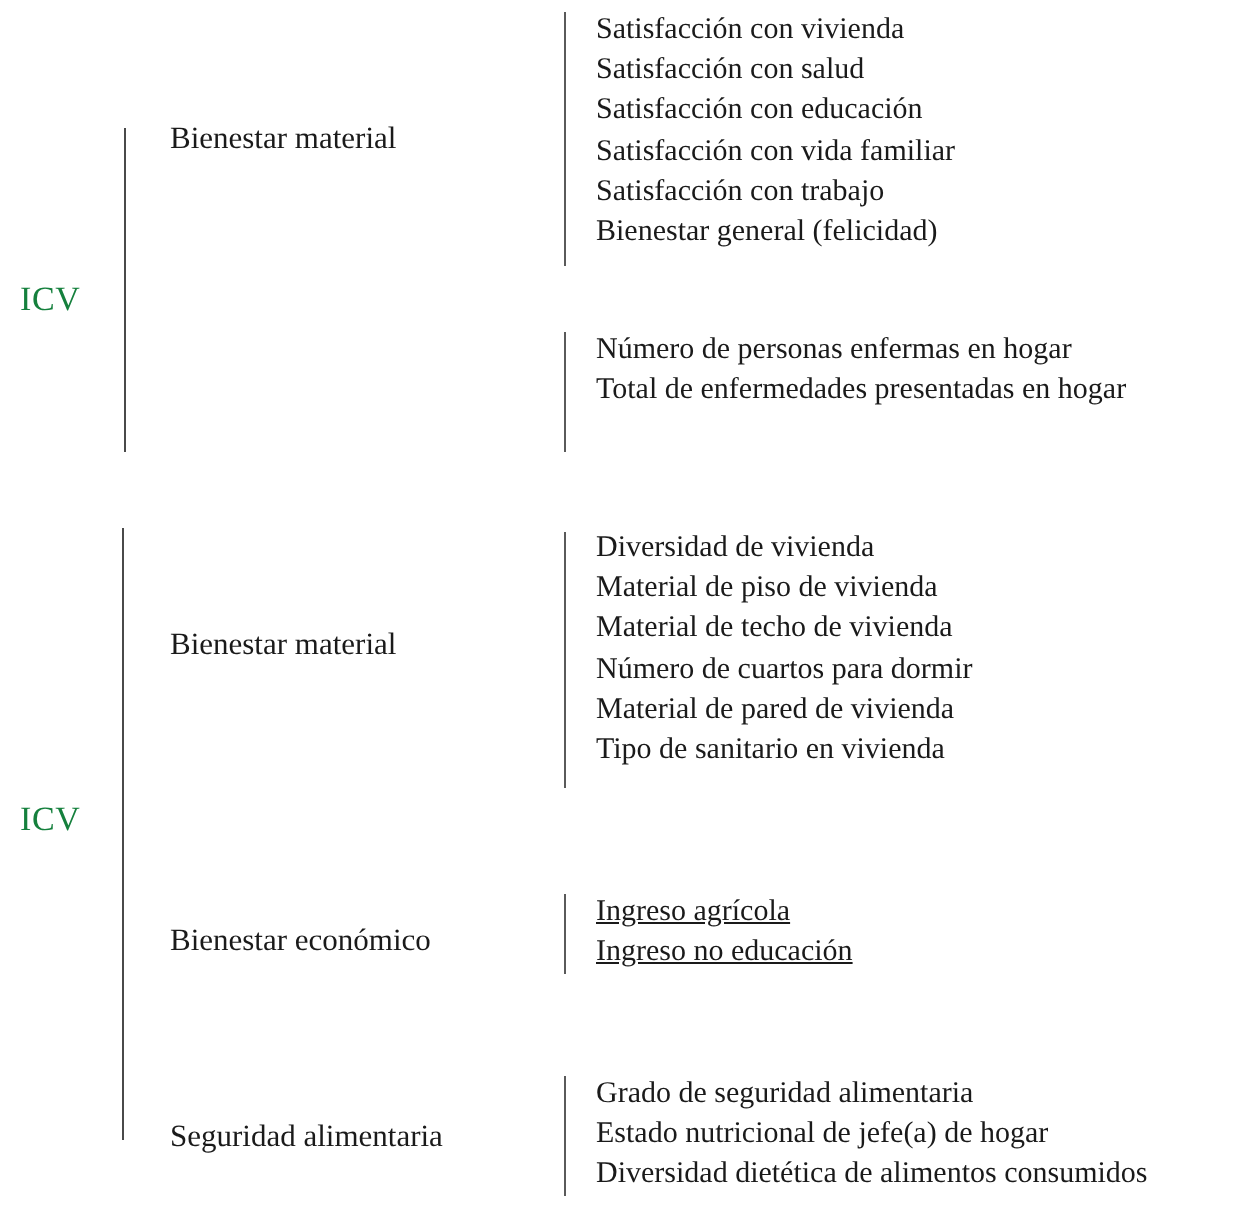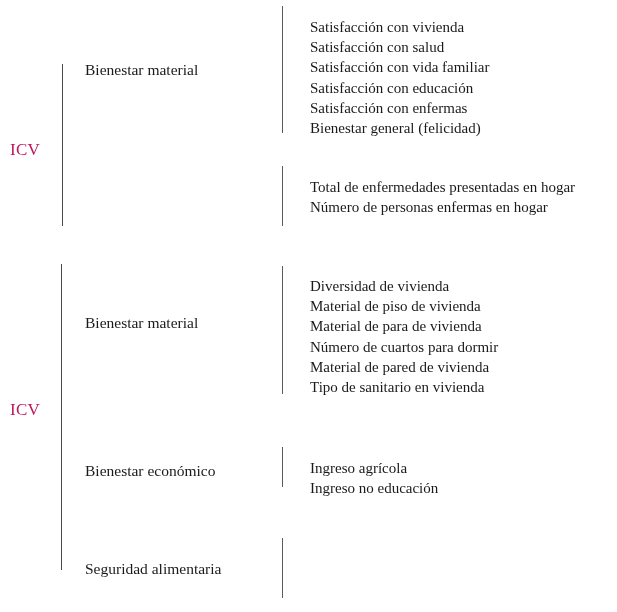--- a/index.html
+++ b/index.html
@@ -19,21 +19,21 @@
     overflow: hidden;
   }
 
   
   .root-label {
     position: absolute;
     font-size: 17px;
     line-height: 18px;
     letter-spacing: 0.3px;
     white-space: nowrap;
-    color: #be185d;
+    color: #15803d;
   }
 
   
   .vrule {
     position: absolute;
     width: 1px;
     background: #4a4a4a;
   }
   .vrule.inner {
     background: #5a5a5a;
@@ -44,21 +44,21 @@
     position: absolute;
     font-size: 15.5px;
     line-height: 19px;
     white-space: nowrap;
     color: #1a1a1a;
   }
 
   
   .indicator-list {
     position: absolute;
-    margin: 12px;
+    margin: 0;
     padding: 0;
     list-style: none;
   }
   .indicator-list li {
     font-size: 15px;
     line-height: 20.2px;
     white-space: nowrap;
     color: #1a1a1a;
   }
 </style>
@@ -71,58 +71,63 @@
 
   <div class="vrule" style="left:62px; top:64px; height:162px;"></div>
 
   <div class="dim-label" style="left:85px; top:60px;">Bienestar material</div>
 
   <div class="vrule inner" style="left:282px; top:6px; height:127px;"></div>
 
   <ul class="indicator-list" style="left:298px; top:5px;">
     <li>Satisfacción con vivienda</li>
     <li>Satisfacción con salud</li>
+    <li>Satisfacción con educación</li>
     <li>Satisfacción con vida familiar</li>
-    <li>Satisfacción con educación</li>
-    <li>Satisfacción con enfermas</li>
+    <li>Satisfacción con trabajo</li>
     <li>Bienestar general (felicidad)</li>
   </ul>
 
 
   <div class="vrule inner" style="left:282px; top:166px; height:60px;"></div>
 
   <ul class="indicator-list" style="left:298px; top:165px;">
+    <li>Número de personas enfermas en hogar</li>
     <li>Total de enfermedades presentadas en hogar</li>
-    <li>Número de personas enfermas en hogar</li>
   </ul>
 
   <div class="root-label" style="left:10px; top:401px;">ICV</div>
 
   <div class="vrule" style="left:61px; top:264px; height:306px;"></div>
 
   <div class="dim-label" style="left:85px; top:313px;font-family:Liberation Serif, serif;">Bienestar material</div>
 
   <div class="vrule inner" style="left:282px; top:266px; height:128px;"></div>
 
   <ul class="indicator-list" style="left:298px; top:264px;">
     <li>Diversidad de vivienda</li>
     <li>Material de piso de vivienda</li>
-    <li>Material de para de vivienda</li>
+    <li>Material de techo de vivienda</li>
     <li>Número de cuartos para dormir</li>
     <li>Material de pared de vivienda</li>
     <li>Tipo de sanitario en vivienda</li>
   </ul>
 
   <div class="dim-label" style="left:85px; top:461px;">Bienestar económico</div>
 
   <div class="vrule inner" style="left:282px; top:447px; height:40px;"></div>
 
-  <ul class="indicator-list" style="left:298px; top:446px;">
+  <ul class="indicator-list" style="left:298px; top:446px;text-decoration:underline;">
     <li>Ingreso agrícola</li>
     <li>Ingreso no educación</li>
   </ul>
 
   <div class="dim-label" style="left:85px; top:559px;">Seguridad alimentaria</div>
 
   <div class="vrule inner" style="left:282px; top:538px; height:60px;"></div>
 
+  <ul class="indicator-list" style="left:298px; top:537px;">
+    <li>Grado de seguridad alimentaria</li>
+    <li>Estado nutricional de jefe(a) de hogar</li>
+    <li>Diversidad dietética de alimentos consumidos</li>
+  </ul>
 
 </div>
 
 </body></html>

